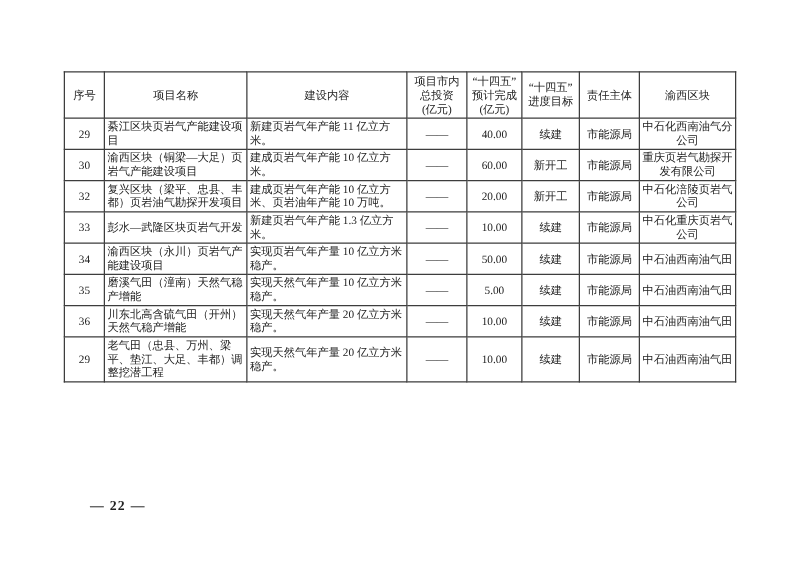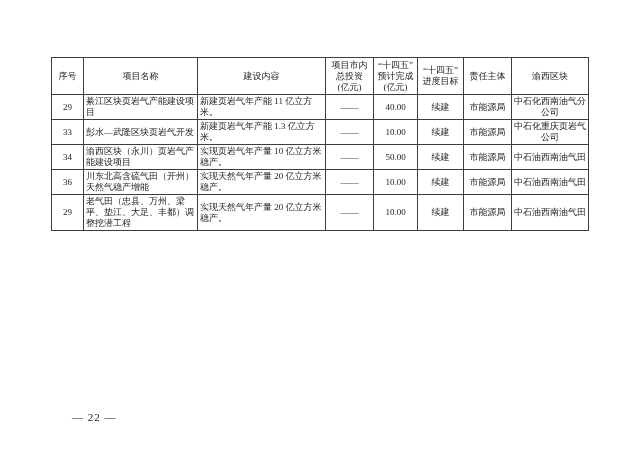--- a/index.html
+++ b/index.html
@@ -41,24 +41,25 @@
     overflow: hidden;
   }
   thead th {
     white-space: pre-line;
     height: 34px;
   }
   td.c-left { text-align: left; }
   .footer-page-num {
     position: absolute;
     left: 72px;
-    top: 411px;
+    top: 399px;
     font-size: 11px;
     letter-spacing: 1px;
     color: #222222;
+    font-weight: bold;
   }
 </style>
 </head>
 <body>
 
 <div class="page">
 
   <div class="table-wrap">
     <table>
       <colgroup>
@@ -93,35 +94,65 @@
     <td>29</td>
     <td class="c-left">綦江区块页岩气产能建设项目</td>
     <td class="c-left">新建页岩气年产能 11 亿立方米。</td>
     <td>——</td>
     <td>40.00</td>
     <td>续建</td>
     <td>市能源局</td>
     <td>中石化西南油气分公司</td>
   </tr>
           <tr>
+    <td>30</td>
+    <td class="c-left">渝西区块（铜梁—大足）页岩气产能建设项目</td>
+    <td class="c-left">建成页岩气年产能 10 亿立方米。</td>
+    <td>——</td>
+    <td>60.00</td>
+    <td>新开工</td>
+    <td>市能源局</td>
+    <td>重庆页岩气勘探开发有限公司</td>
+  </tr>
+          <tr>
+    <td>32</td>
+    <td class="c-left">复兴区块（梁平、忠县、丰都）页岩油气勘探开发项目</td>
+    <td class="c-left">建成页岩气年产能 10 亿立方米、页岩油年产能 10 万吨。</td>
+    <td>——</td>
+    <td>20.00</td>
+    <td>新开工</td>
+    <td>市能源局</td>
+    <td>中石化涪陵页岩气公司</td>
+  </tr>
+          <tr>
     <td>33</td>
     <td class="c-left">彭水—武隆区块页岩气开发</td>
     <td class="c-left">新建页岩气年产能 1.3 亿立方米。</td>
     <td>——</td>
     <td>10.00</td>
     <td>续建</td>
     <td>市能源局</td>
     <td>中石化重庆页岩气公司</td>
   </tr>
           <tr>
     <td>34</td>
     <td class="c-left">渝西区块（永川）页岩气产能建设项目</td>
     <td class="c-left">实现页岩气年产量 10 亿立方米稳产。</td>
     <td>——</td>
     <td>50.00</td>
+    <td>续建</td>
+    <td>市能源局</td>
+    <td>中石油西南油气田</td>
+  </tr>
+          <tr>
+    <td>35</td>
+    <td class="c-left">磨溪气田（潼南）天然气稳产增能</td>
+    <td class="c-left">实现天然气年产量 10 亿立方米稳产。</td>
+    <td>——</td>
+    <td>5.00</td>
     <td>续建</td>
     <td>市能源局</td>
     <td>中石油西南油气田</td>
   </tr>
           <tr>
     <td>36</td>
     <td class="c-left">川东北高含硫气田（开州）天然气稳产增能</td>
     <td class="c-left">实现天然气年产量 20 亿立方米稳产。</td>
     <td>——</td>
     <td>10.00</td>

